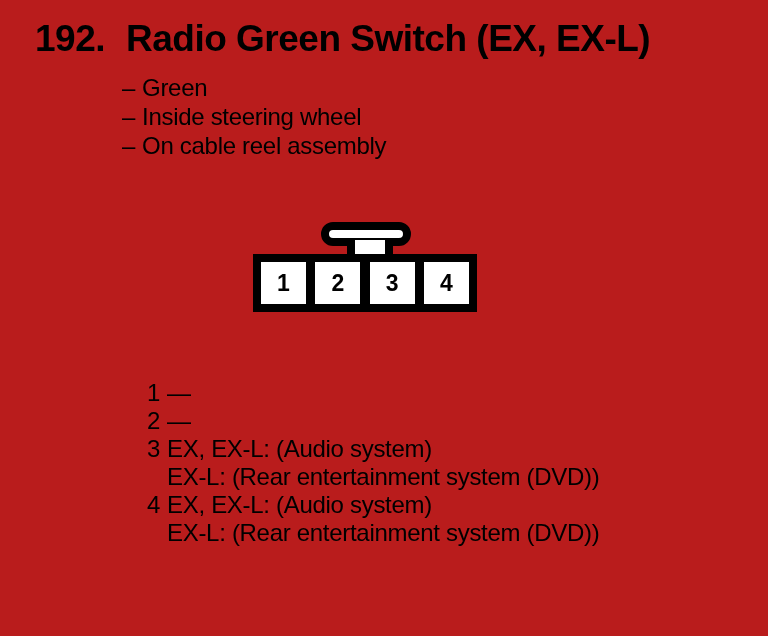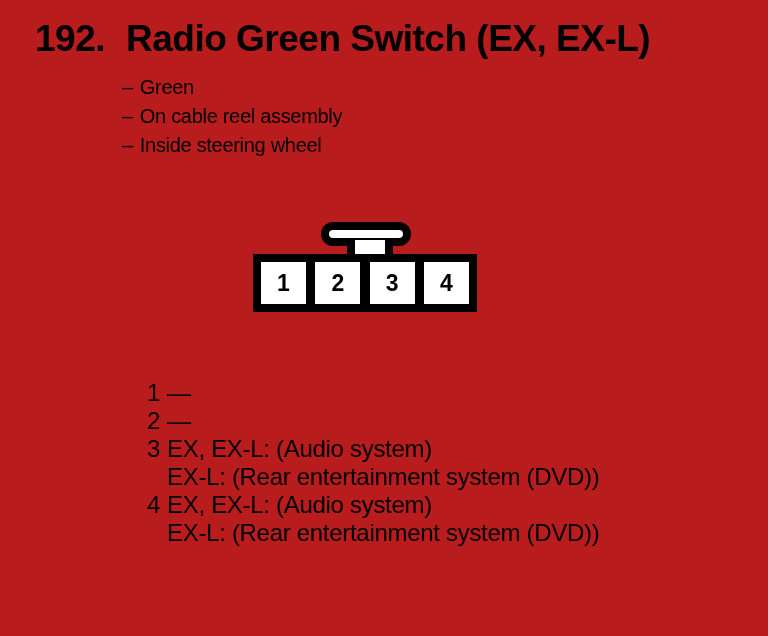--- a/index.html
+++ b/index.html
@@ -23,21 +23,21 @@
     font-size: 37px;
     font-weight: bold;
     letter-spacing: -0.5px;
     white-space: nowrap;
   }
   
   .notes {
     position: absolute;
     left: 122px;
     top: 73px;
-    font-size: 20px;
+    font-size: 24px;
     line-height: 29px;
     letter-spacing: -0.3px;
   }
   .note-bullet { display: inline-block; margin-right: 7px; }
   
   .connector-tab-bar {
     position: absolute;
     left: 321px;
     top: 222px;
     width: 90px;
@@ -101,24 +101,24 @@
   <div class="title">
     <span>192.</span>
     <span>Radio Green Switch (EX, EX-L)</span>
   </div>
 
   <div class="notes">
     <div class="note">
       <span class="note-bullet">–</span><span>Green</span>
     </div>
     <div class="note">
-      <span class="note-bullet">–</span><span>On cable reel assembly</span>
+      <span class="note-bullet">–</span><span>Inside steering wheel</span>
     </div>
     <div class="note">
-      <span class="note-bullet">–</span><span>Inside steering wheel</span>
+      <span class="note-bullet">–</span><span>On cable reel assembly</span>
     </div>
   </div>
 
   <div class="connector-tab-bar"></div>
   <div class="connector-tab-stem"></div>
   <div class="connector-body">
     <div class="cavity">1</div>
     <div class="cavity">2</div>
     <div class="cavity">3</div>
     <div class="cavity">4</div>

